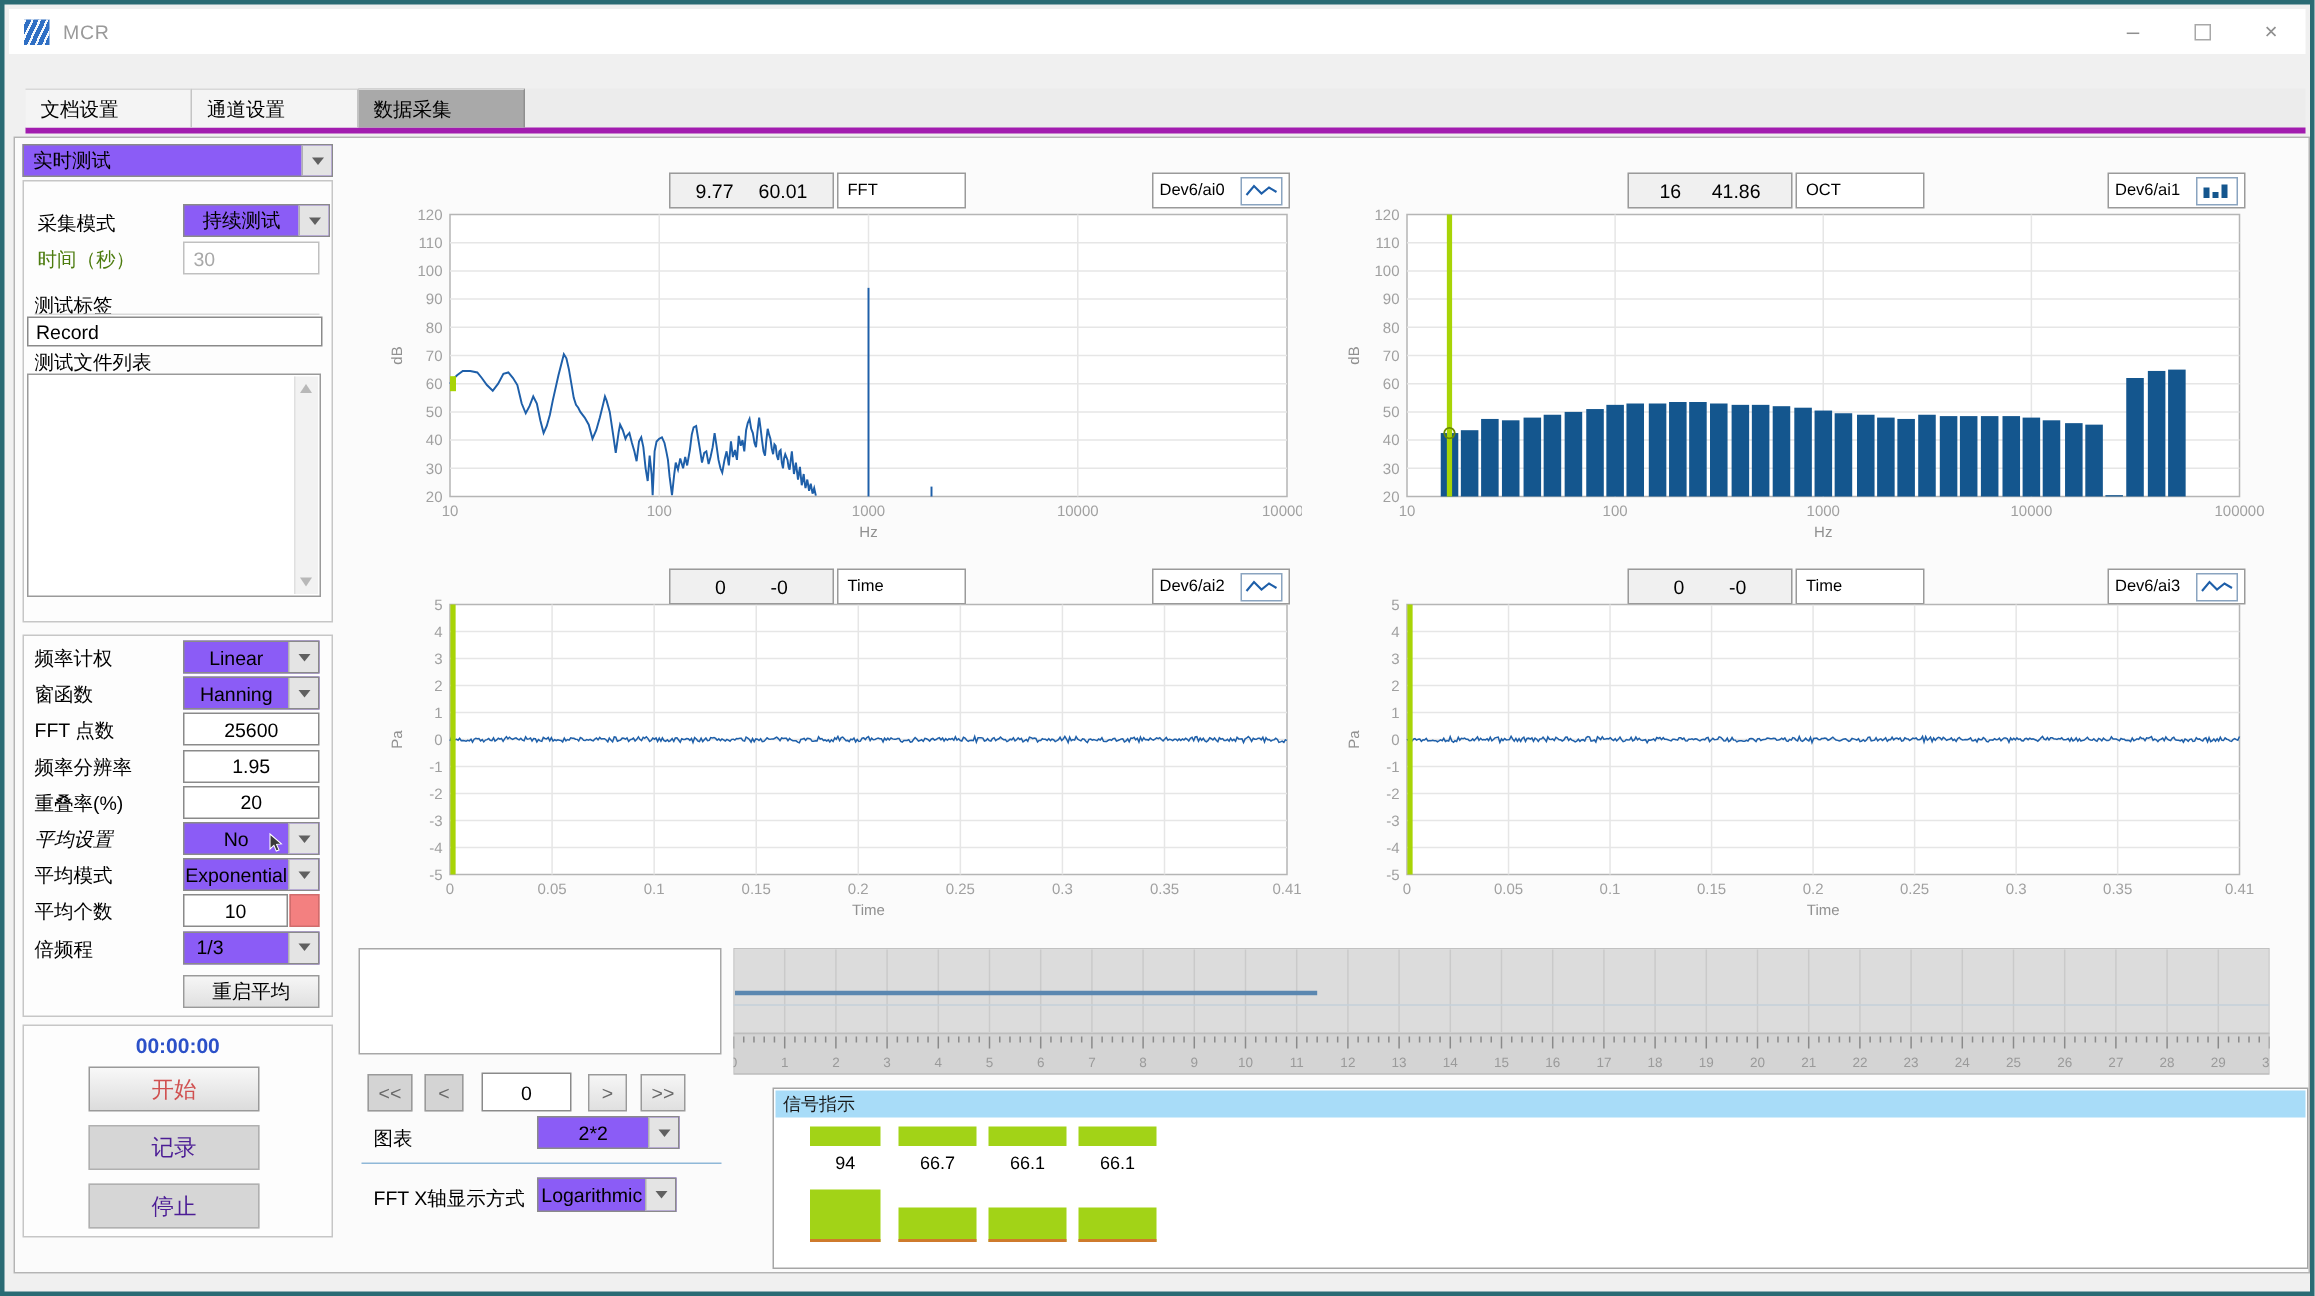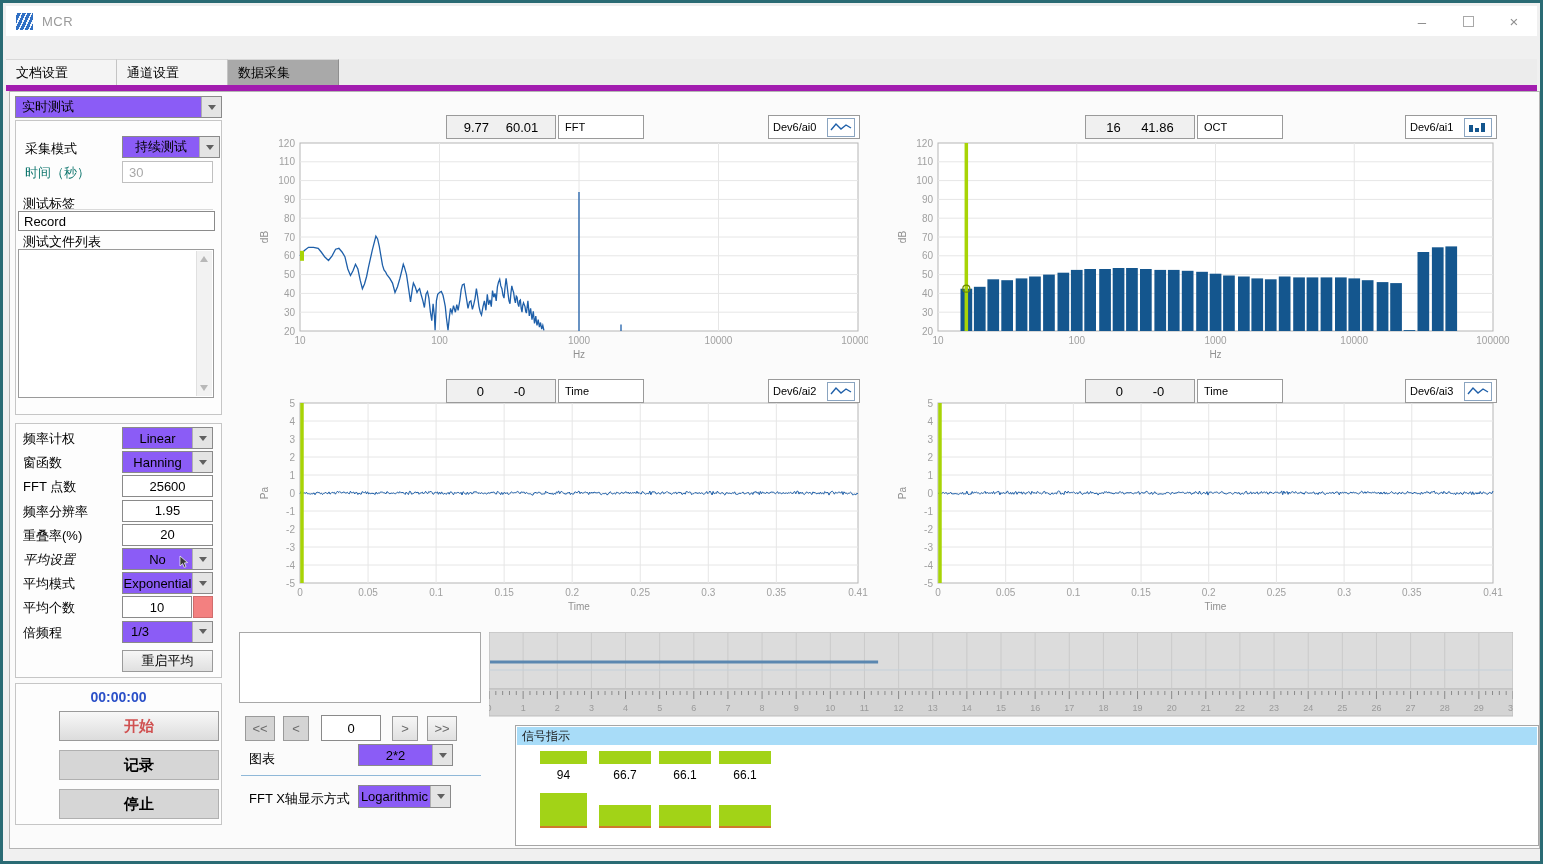--- a/index.html
+++ b/index.html
@@ -12,41 +12,41 @@
             background-image:repeating-linear-gradient(115deg,rgba(255,255,255,.95) 0 1.5px,rgba(47,111,196,0) 1.5px 4.5px)}
   .app-title{margin-left:9px;color:#9a9a9a;font-size:13px;letter-spacing:.5px}
   .winbtns{margin-left:auto;display:flex;align-items:center;height:100%}
   .winbtn{width:46px;height:100%;display:flex;align-items:center;justify-content:center;color:#8f8f8f;font-size:15px}
   .maxglyph{width:9px;height:9px;border:1px solid #a8a8a8}
   
   .menubar{position:absolute;left:3px;right:3px;top:33px;height:23px;background:#f2f2f2;display:flex;align-items:center;gap:20px;padding-left:14px;border-bottom:1px solid #e0e0e0}
   .menu-item{font-size:13px;color:#111}
   .menu-item.disabled{color:#b3b3b3}
   
-  .tabstrip{position:absolute;left:3px;right:3px;top:56px;height:26px;background:#ececec;display:flex;border-bottom:6px solid #a21caf}
+  .tabstrip{position:absolute;left:14px;right:3px;top:56px;height:26px;background:#ececec;display:flex;border-bottom:4px solid #a21caf}
   .tab{width:111px;height:100%;display:flex;align-items:center;padding-left:10px;background:#f4f4f4;border-right:1px solid #c4c4c4;border-top:1px solid #d8d8d8;font-size:13px;box-sizing:border-box}
   .tab.active{background:#a9a9a9;border-right:1px solid #8f8f8f}
   
   .mainpanel{position:absolute;left:6px;top:88px;width:1531px;height:758px;background:#fbfbfb;border:1px solid #b4b4b4;box-sizing:border-box}
   
   .box{position:absolute;box-sizing:border-box}
   .sel{background:#8b5cf6;border:1px solid #8a8a8a;display:flex;align-items:stretch;box-sizing:border-box}
   .sel .val{flex:1;display:flex;align-items:center;justify-content:center;font-size:13px;overflow:hidden;white-space:nowrap}
   .sel .val.left{justify-content:flex-start;padding-left:6px}
   .ddb{width:19px;background:#e4e4e4;border-left:1px solid #b0b0b0;display:flex;align-items:center;justify-content:center}
   .tri{width:0;height:0;border-left:4px solid transparent;border-right:4px solid transparent;border-top:5px solid #606060}
   .inpbox{background:#fff;border:1px solid #8a8a8a;display:flex;align-items:center;justify-content:center;font-size:13px;box-sizing:border-box}
   .group{position:absolute;border:1px solid #c6c6c6;background:#fdfdfd;box-sizing:border-box}
   .lbl{position:absolute;font-size:13px;white-space:nowrap}
-  .lbl.dis{color:#0f766e}
+  .lbl.dis{color:#4d7c0f}
   
   .flag{position:absolute;background:#f38080;border:1px solid #d06c6c;box-sizing:border-box}
   .timer{position:absolute;color:#2b50c8;font-weight:bold;font-size:14px;width:100%;text-align:center}
-  .bigbtn{position:absolute;left:56px;width:160px;height:30px;background:linear-gradient(#f8f8f8,#dcdcdc);border:1px solid #9a9a9a;display:flex;align-items:center;justify-content:center;font-size:15px;font-weight:bold;color:#d05050;box-sizing:border-box}
-  .bigbtn.dis{background:#d6d6d6;color:#000000;border-color:#b0b0b0}
+  .bigbtn{position:absolute;left:56px;width:114px;height:30px;background:linear-gradient(#f8f8f8,#dcdcdc);border:1px solid #9a9a9a;display:flex;align-items:center;justify-content:center;font-size:15px;font-weight:normal;color:#d05050;box-sizing:border-box}
+  .bigbtn.dis{background:#d6d6d6;color:#4c1d95;border-color:#b0b0b0}
   .smallbtn{position:absolute;background:linear-gradient(#f6f6f6,#e0e0e0);border:1px solid #9a9a9a;display:flex;align-items:center;justify-content:center;font-size:13px;box-sizing:border-box}
   .listbox{position:absolute;background:#fff;border:1px solid #9a9a9a;box-sizing:border-box}
   .sbar{position:absolute;right:1px;top:1px;bottom:1px;width:15px;background:#f2f2f2;border-left:1px solid #e0e0e0}
   .sarrow{position:absolute;left:3px;width:0;height:0;border-left:4.5px solid transparent;border-right:4.5px solid transparent}
   .sarrow.up{top:5px;border-bottom:6px solid #b8b8b8}
   .sarrow.down{bottom:5px;border-top:6px solid #b8b8b8}
   
   .chart{position:absolute}
   .chead{position:absolute;height:24px;box-sizing:border-box}
   .cvals{background:#f0f0f0;border:1px solid #9a9a9a;display:flex;align-items:center;justify-content:space-evenly;font-size:13px}

